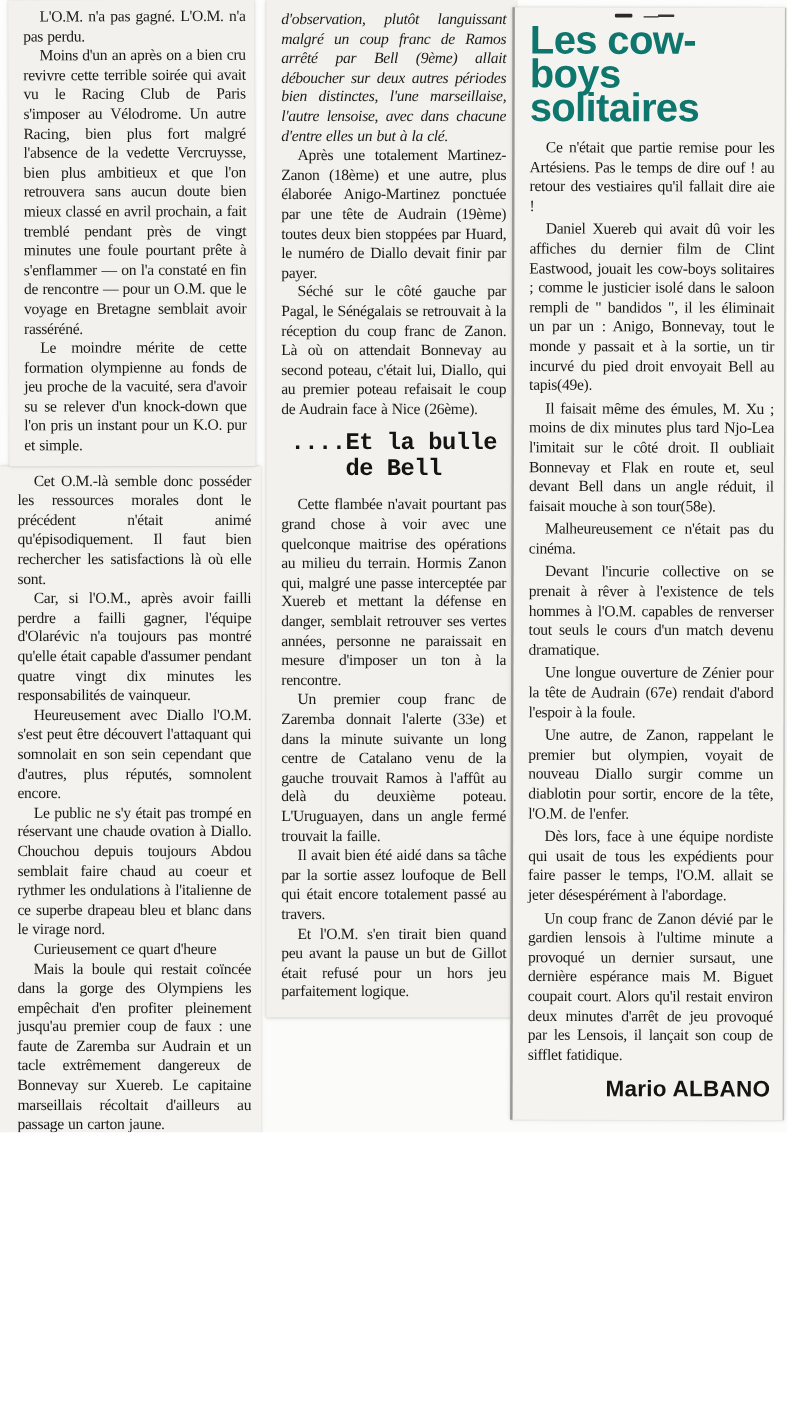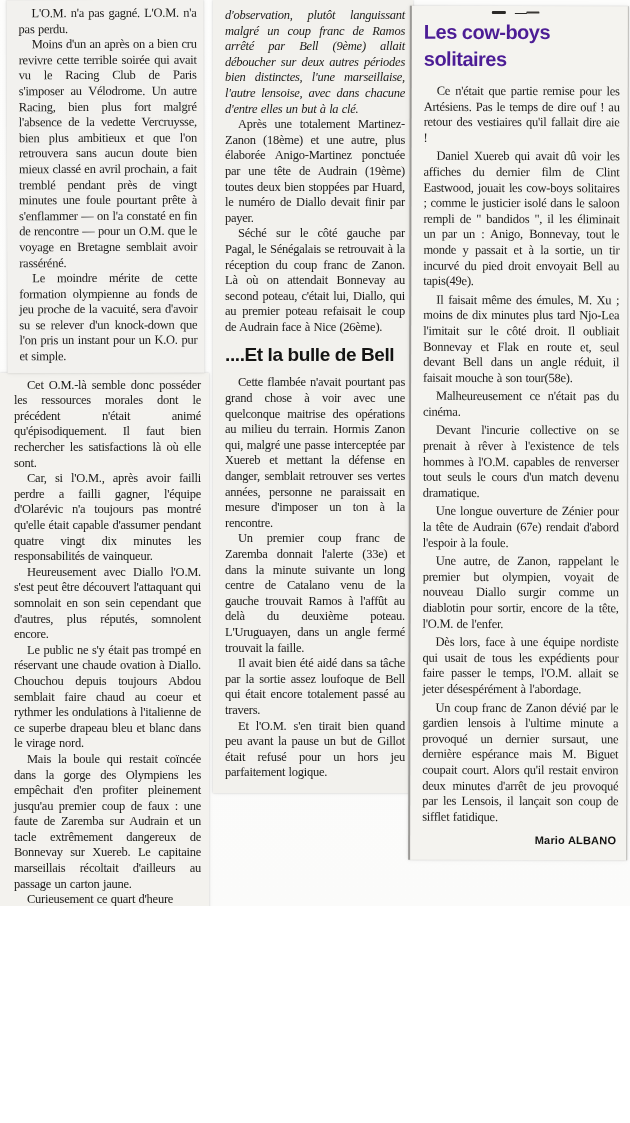--- a/index.html
+++ b/index.html
@@ -69,43 +69,44 @@
     line-height: 15.6px;
     letter-spacing: -0.25px;
     text-align: justify;
     text-indent: 13px;
     word-spacing: 0.5px;
   }
   .para.noindent { text-indent: 0; font-style: italic; }
   .col3 .para { margin-bottom: 3px; }
   .subhead {
     margin: 9px 0 10px 0;
-    font-family: Liberation Sans, sans-serif;
+    font-family: Liberation Mono, monospace;
     font-weight: bold;
     font-size: 19px;
     line-height: 21px;
     letter-spacing: -0.4px;
     color: #141413;
     text-indent: 0;
+    text-align: center;
   }
   .bighead {
     margin: 2px 0 11px 0;
     font-family: "Liberation Sans", sans-serif;
     font-weight: bold;
-    font-size: 20px;
+    font-size: 32px;
     line-height: 27px;
     letter-spacing: -0.5px;
-    color: #4c1d95;
+    color: #0f766e;
     text-indent: 0;
   }
   .byline {
     margin: 9px 2px 0 0;
     font-family: "Liberation Sans", sans-serif;
     font-weight: bold;
-    font-size: 11px;
+    font-size: 18px;
     text-align: right;
     letter-spacing: 0.2px;
     color: #141413;
   }
   
   .cut-fragment {
     position: relative;
     height: 7px;
     margin-bottom: 2px;
   }
@@ -128,22 +129,22 @@
     <div id="col1-strip-a" class="strip-flow">
       <p class="para">L'O.M. n'a pas gagné. L'O.M. n'a pas perdu.</p>
       <p class="para">Moins d'un an après on a bien cru revivre cette terrible soirée qui avait vu le Racing Club de Paris s'imposer au Vélodrome. Un autre Racing, bien plus fort malgré l'absence de la vedette Vercruysse, bien plus ambitieux et que l'on retrouvera sans aucun doute bien mieux classé en avril prochain, a fait tremblé pendant près de vingt minutes une foule pourtant prête à s'enflammer — on l'a constaté en fin de rencontre — pour un O.M. que le voyage en Bretagne semblait avoir rasséréné.</p>
       <p class="para">Le moindre mérite de cette formation olympienne au fonds de jeu proche de la vacuité, sera d'avoir su se relever d'un knock-down que l'on pris un instant pour un K.O. pur et simple.</p>
     </div>
     <div id="col1-strip-b" class="strip-flow">
       <p class="para">Cet O.M.-là semble donc posséder les ressources morales dont le précédent n'était animé qu'épisodiquement. Il faut bien rechercher les satisfactions là où elle sont.</p>
       <p class="para">Car, si l'O.M., après avoir failli perdre a failli gagner, l'équipe d'Olarévic n'a toujours pas montré qu'elle était capable d'assumer pendant quatre vingt dix minutes les responsabilités de vainqueur.</p>
       <p class="para">Heureusement avec Diallo l'O.M. s'est peut être découvert l'attaquant qui somnolait en son sein cependant que d'autres, plus réputés, somnolent encore.</p>
       <p class="para">Le public ne s'y était pas trompé en réservant une chaude ovation à Diallo. Chouchou depuis toujours Abdou semblait faire chaud au coeur et rythmer les ondulations à l'italienne de ce superbe drapeau bleu et blanc dans le virage nord.</p>
+      <p class="para">Curieusement ce quart d'heure</p>
       <p class="para">Mais la boule qui restait coïncée dans la gorge des Olympiens les empêchait d'en profiter pleinement jusqu'au premier coup de faux : une faute de Zaremba sur Audrain et un tacle extrêmement dangereux de Bonnevay sur Xuereb. Le capitaine marseillais récoltait d'ailleurs au passage un carton jaune.</p>
-      <p class="para">Curieusement ce quart d'heure</p>
     </div>
   </div>
 
   <div id="col2-strip" class="strip">
     <p class="para noindent">d'observation, plutôt languissant malgré un coup franc de Ramos arrêté par Bell (9ème) allait déboucher sur deux autres périodes bien distinctes, l'une marseillaise, l'autre lensoise, avec dans chacune d'entre elles un but à la clé.</p>
     <p class="para">Après une totalement Martinez-Zanon (18ème) et une autre, plus élaborée Anigo-Martinez ponctuée par une tête de Audrain (19ème) toutes deux bien stoppées par Huard, le numéro de Diallo devait finir par payer.</p>
     <p class="para">Séché sur le côté gauche par Pagal, le Sénégalais se retrouvait à la réception du coup franc de Zanon. Là où on attendait Bonnevay au second poteau, c'était lui, Diallo, qui au premier poteau refaisait le coup de Audrain face à Nice (26ème).</p>
     <h2 class="subhead">....Et la bulle de Bell</h2>
     <p class="para">Cette flambée n'avait pourtant pas grand chose à voir avec une quelconque maitrise des opérations au milieu du terrain. Hormis Zanon qui, malgré une passe interceptée par Xuereb et mettant la défense en danger, semblait retrouver ses vertes années, personne ne paraissait en mesure d'imposer un ton à la rencontre.</p>
     <p class="para">Un premier coup franc de Zaremba donnait l'alerte (33e) et dans la minute suivante un long centre de Catalano venu de la gauche trouvait Ramos à l'affût au delà du deuxième poteau. L'Uruguayen, dans un angle fermé trouvait la faille.</p>

